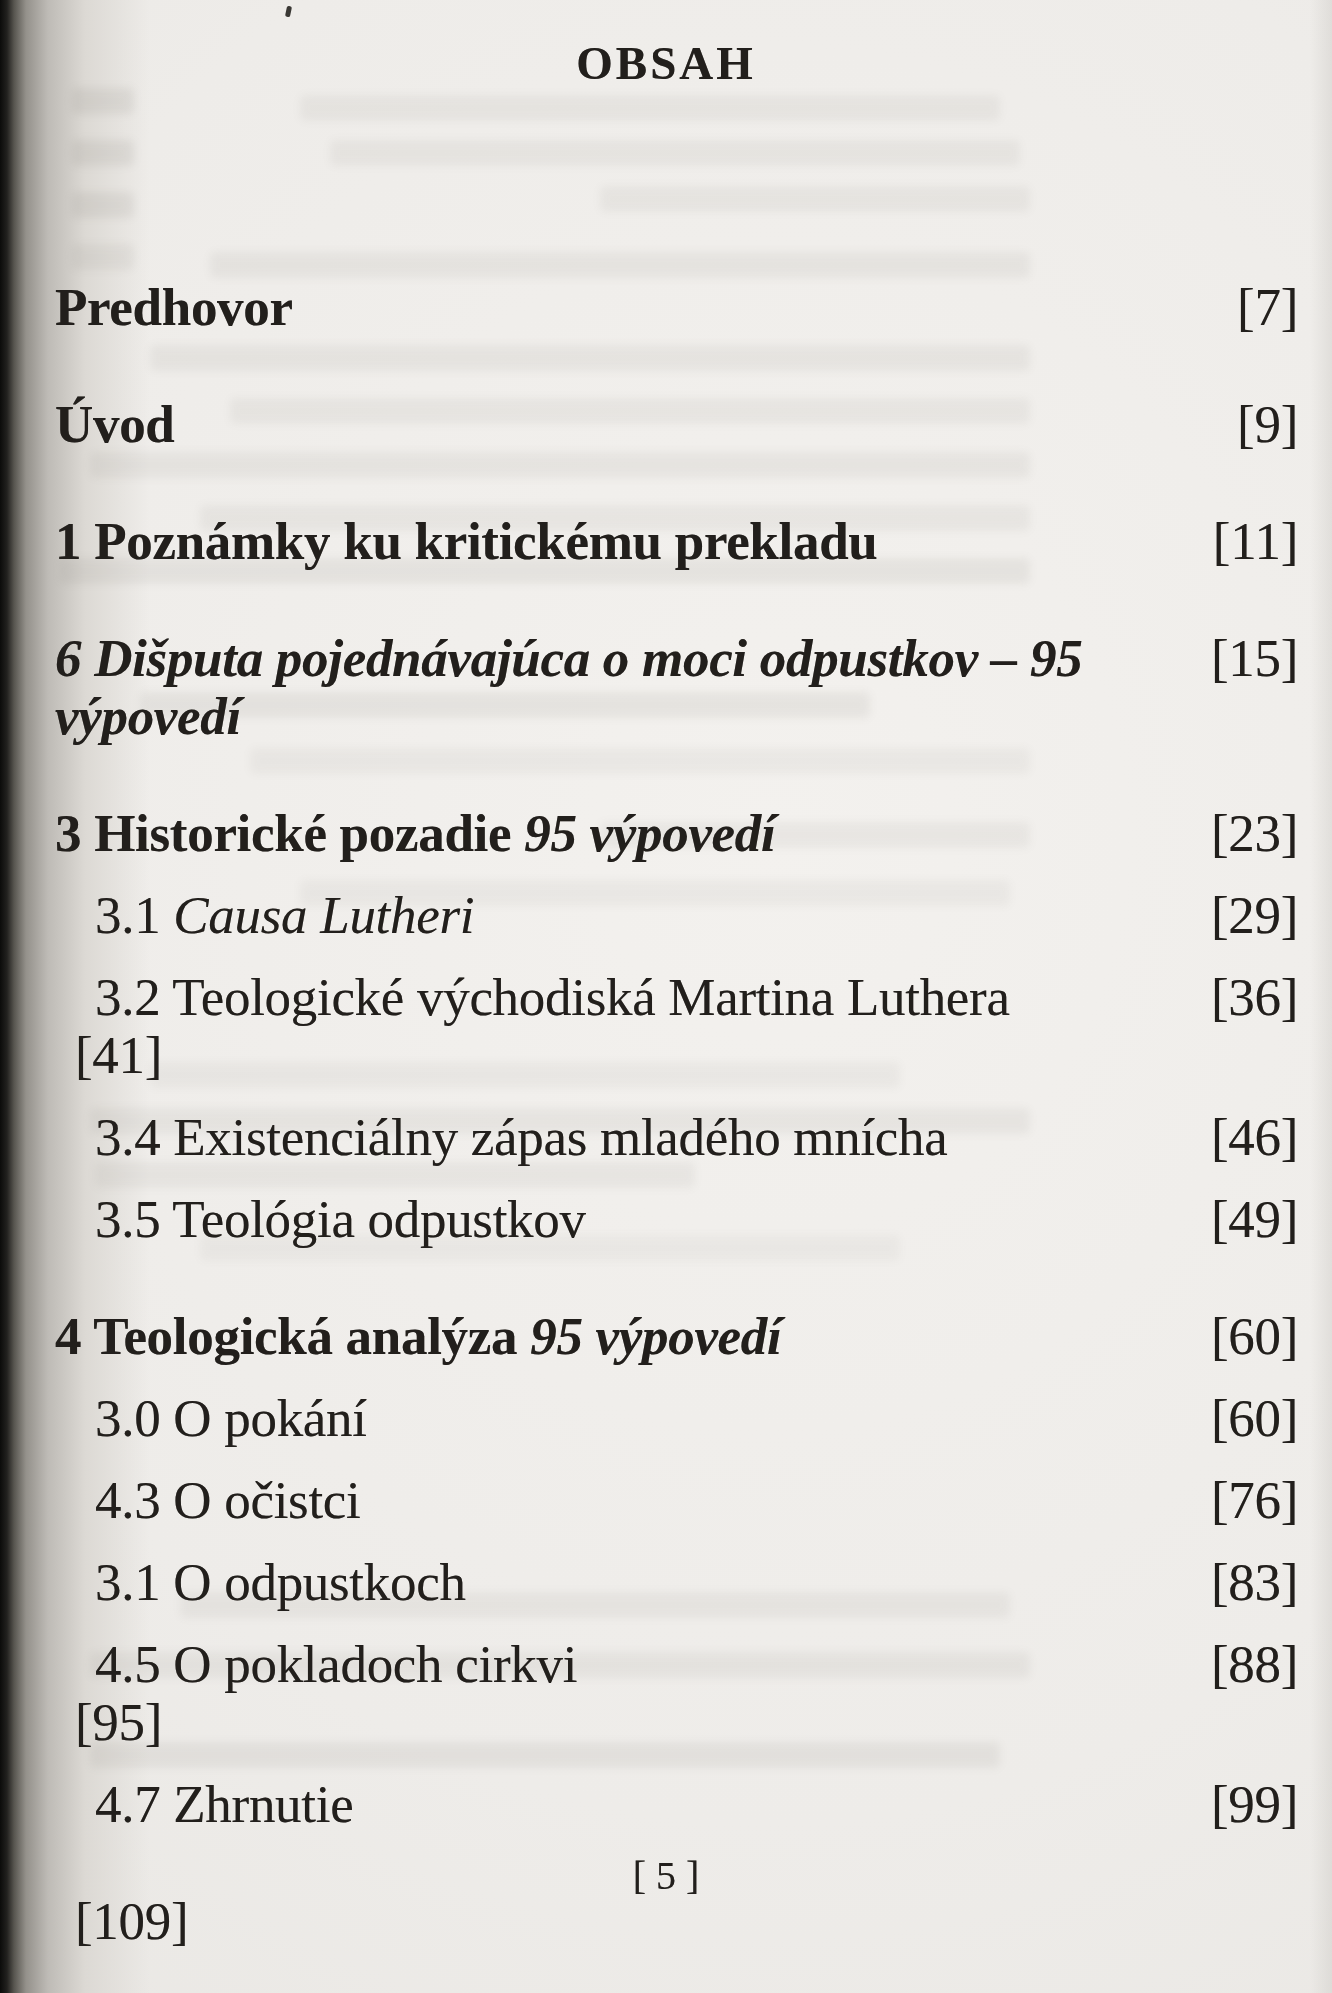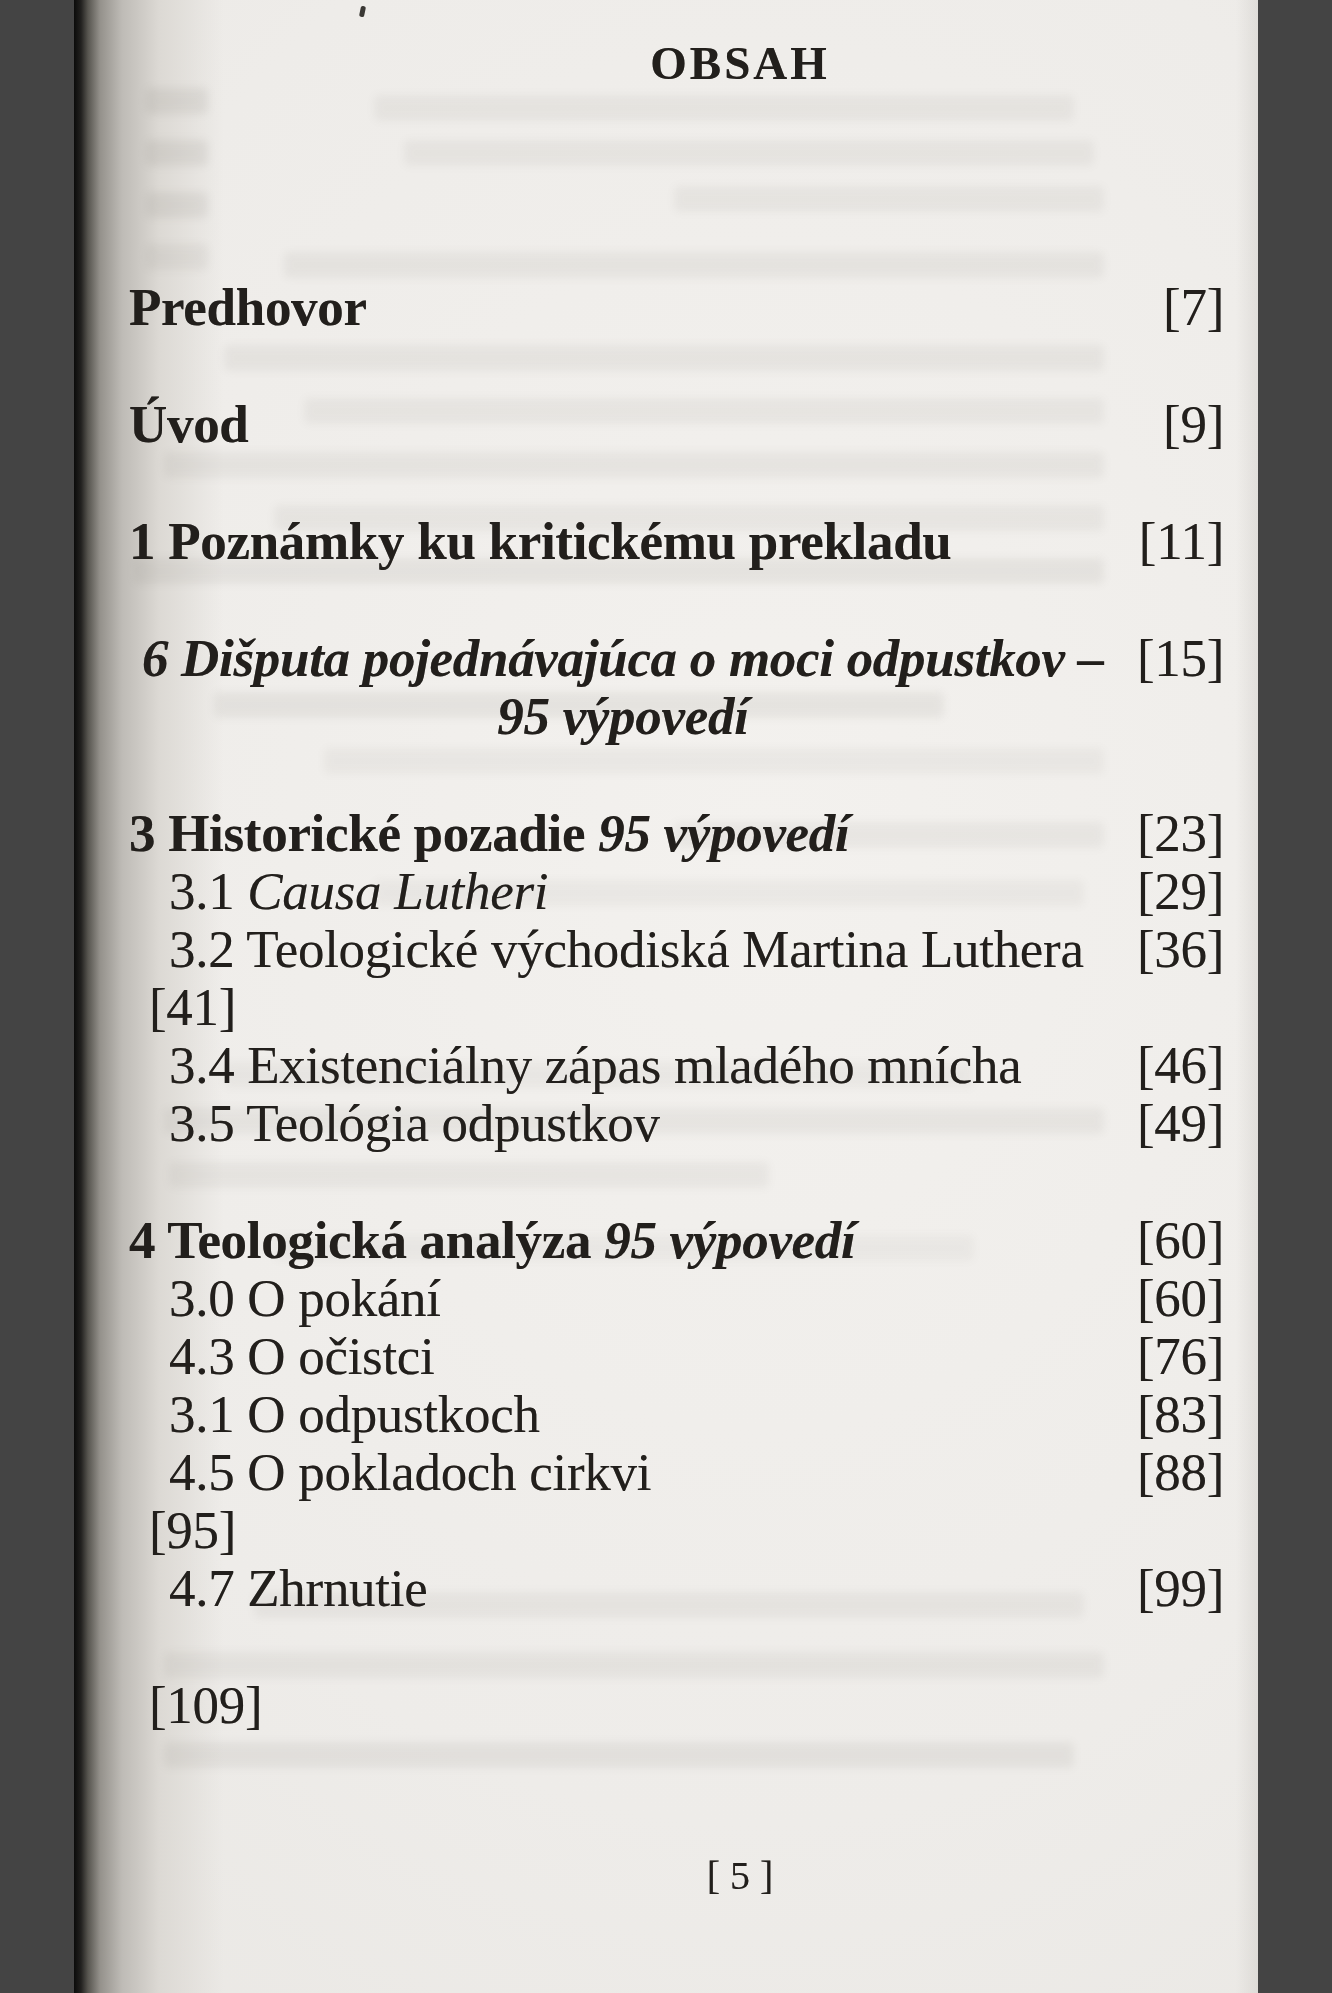--- a/index.html
+++ b/index.html
@@ -1,18 +1,18 @@
 <!DOCTYPE html>
 <html><head>
 <meta charset="utf-8">
 <style>
   html,body{margin:0;padding:0;background:#444;}
   .page{
     position:relative;
-    width:1184px;height:1993px;
+    width:1332px;height:1993px;
     margin:0 auto;
     background:
       radial-gradient(ellipse 120% 90% at 58% 42%, #f3f1ee 0%, #eeece9 55%, #e7e5e1 100%);
     font-family:"Liberation Serif","DejaVu Serif",serif;
     color:#221f1c;
     overflow:hidden;
     text-decoration:underline;
   }
   
   .scan-edge{
@@ -41,23 +41,23 @@
     margin:0;text-align:center;
     font-size:47px;font-weight:700;letter-spacing:3px;
     text-shadow:0 0 .6px rgba(40,36,30,.55);
   }
   .toc{position:absolute;left:55px;right:34px;top:278px;}
   .row{
     display:flex;justify-content:space-between;align-items:baseline;
     line-height:58px;font-size:53px;letter-spacing:-0.3px;
     text-shadow:0 0 .6px rgba(40,36,30,.5);
   }
-  .row.group{margin-top:59px;text-align:center;}
+  .row.group{margin-top:59px;}
   .row .label{white-space:pre-wrap;}
-  .row.level1 .label{padding-left:40px;}
+  .row.level1 .label{padding-left:40px;margin-top:24px;}
   .part.bold{font-weight:700;}
   .part.bolditalic{font-weight:700;font-style:italic;}
   .part.italic{font-style:italic;}
   .pagenum{white-space:nowrap;margin-left:20px;}
   .footer{
     position:absolute;top:1852px;left:22px;width:1288px;
     text-align:center;font-size:40px;
     text-shadow:0 0 .6px rgba(40,36,30,.5);
   }
 </style>

